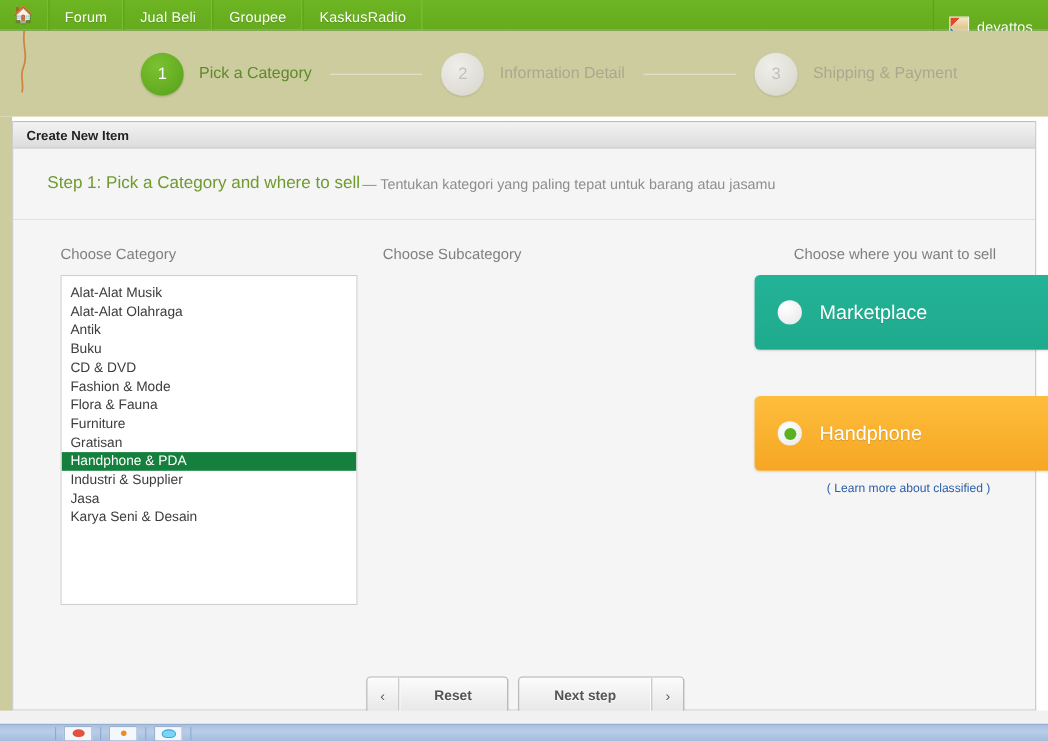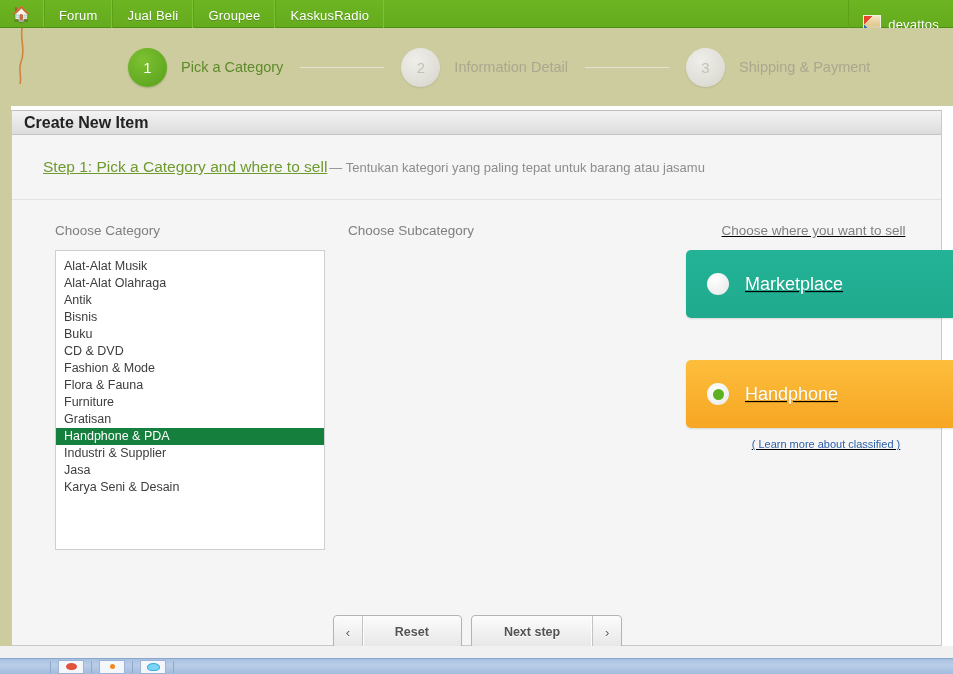--- a/index.html
+++ b/index.html
@@ -78,35 +78,35 @@
 
   
   .panel {
     position:absolute; left:11px; top:110px; width:931px; height:536px;
     background:#f5f5f5; border:1px solid #c9c9c9; border-top:none;
   }
   .panel-head {
     height:25px; background:linear-gradient(to bottom,#f3f3f3 0%,#dcdcdc 100%);
     border-bottom:1px solid #c4c4c4; border-top:1px solid #bdbdbd;
     display:flex; align-items:center; padding:0 12px;
-    font-size:16px; font-weight:bold; color:#222;
+    font-size:12px; font-weight:bold; color:#222;
   }
   .step-title-row {
     height:65px; display:flex; align-items:center; padding-left:31px;
     border-bottom:1px solid #e2e2e2;
   }
-  .step-title { font-size:15.5px; color:#6f9a2e;text-decoration:underline; }
+  .step-title { font-size:15.5px; color:#6f9a2e; }
   .step-sub { font-size:13px; color:#8d8d8d; margin-left:2px; }
 
   
   .cols { display:flex; padding:23px 0 0 12px; }
   .col { padding:0; }
   .col-cat   { width:330px; padding-left:31px; }
   .col-sub   { width:345px; }
-  .col-sell  { width:255px;text-decoration:underline; }
+  .col-sell  { width:255px; }
   .col-label { font-size:13.5px; color:#7f7f7f; margin-bottom:12px; }
   .col-sell .col-label { text-align:center; }
 
   .catbox {
     width:270px; height:300px; background:#fff;
     border:1px solid #cfcfcf; padding:7px 0 0 0; overflow:hidden;
   }
   .catitem {
     font-size:12.5px; color:#3d3d3d; line-height:17px;
     padding:0 0 0 8px; cursor:default; white-space:nowrap;
@@ -250,21 +250,20 @@
     </div>
 
     <div class="cols">
 
       <div class="col col-cat">
         <div class="col-label">Choose Category</div>
         <div class="catbox" id="catbox">
             <div class="catitem">Alat-Alat Musik</div>
             <div class="catitem">Alat-Alat Olahraga</div>
             <div class="catitem">Antik</div>
-            <div class="catitem">Bisnis</div>
             <div class="catitem">Buku</div>
             <div class="catitem">CD &amp; DVD</div>
             <div class="catitem">Fashion &amp; Mode</div>
             <div class="catitem">Flora &amp; Fauna</div>
             <div class="catitem">Furniture</div>
             <div class="catitem">Gratisan</div>
             <div class="catitem selected">Handphone &amp; PDA</div>
             <div class="catitem">Industri &amp; Supplier</div>
             <div class="catitem">Jasa</div>
             <div class="catitem">Karya Seni &amp; Desain</div>

